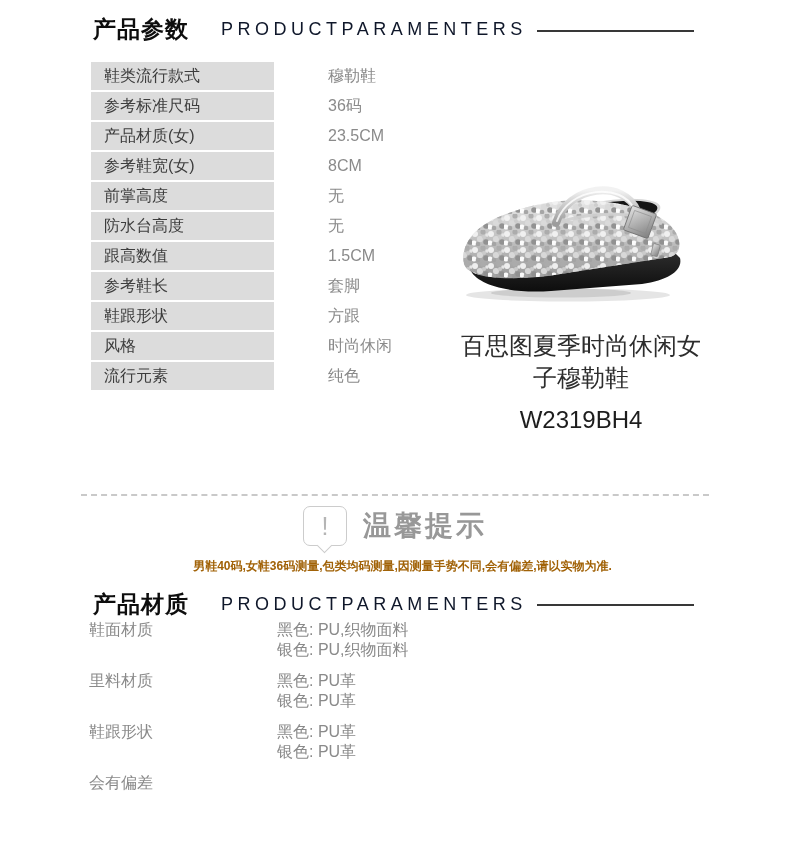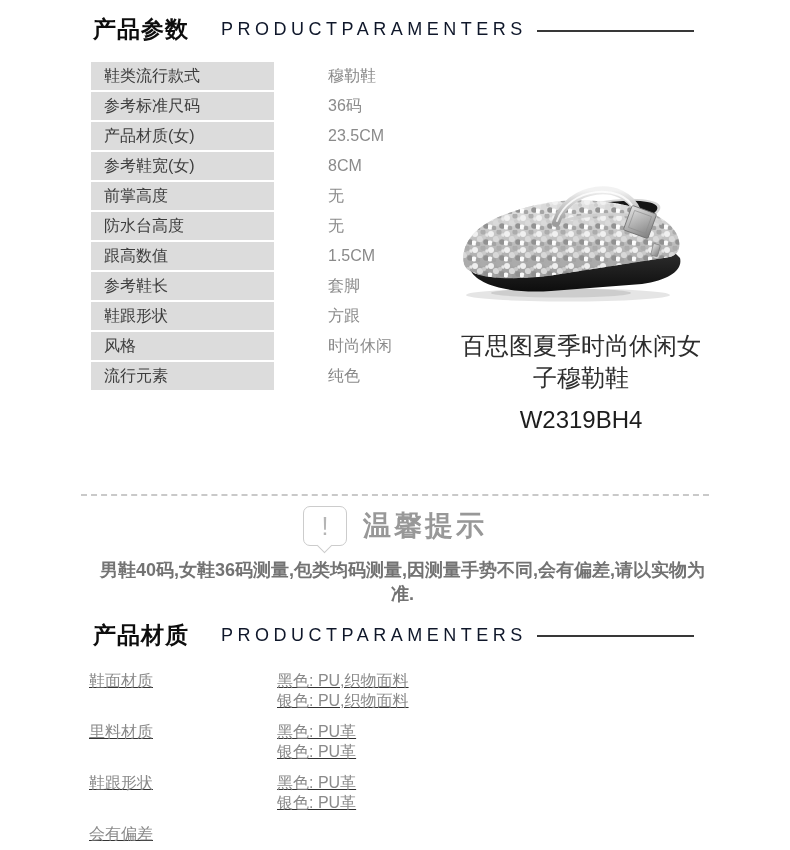--- a/index.html
+++ b/index.html
@@ -94,28 +94,28 @@
     transform:rotate(45deg);
   }
   .tips-title {
     margin-left:16px;
     font-size:28px; font-weight:bold;
     color:#989898; letter-spacing:3px;
   }
   .tips-note {
     margin-top:12px;
     text-align:center;
-    font-size:18px; font-weight:bold;
-    color:#737373;
+    font-size:12px; font-weight:bold;
+    color:#a16207;
     padding-left:15px;
   }
 
   
   .materials-header { margin-top:14px; }
-  .materials-list { margin-top:20px; padding-left:8px;text-decoration:underline; }
+  .materials-list { padding-left:8px; }
   .mat-row { display:flex; margin-bottom:11px; }
   .mat-label {
     width:188px; flex:0 0 188px;
     font-size:16px; color:#8a8a8a;
     line-height:20px;
     white-space:nowrap;
   }
   .mat-values { font-size:16px; color:#8a8a8a; line-height:20px; }
   .mat-values div { white-space:nowrap; }
 </style>

